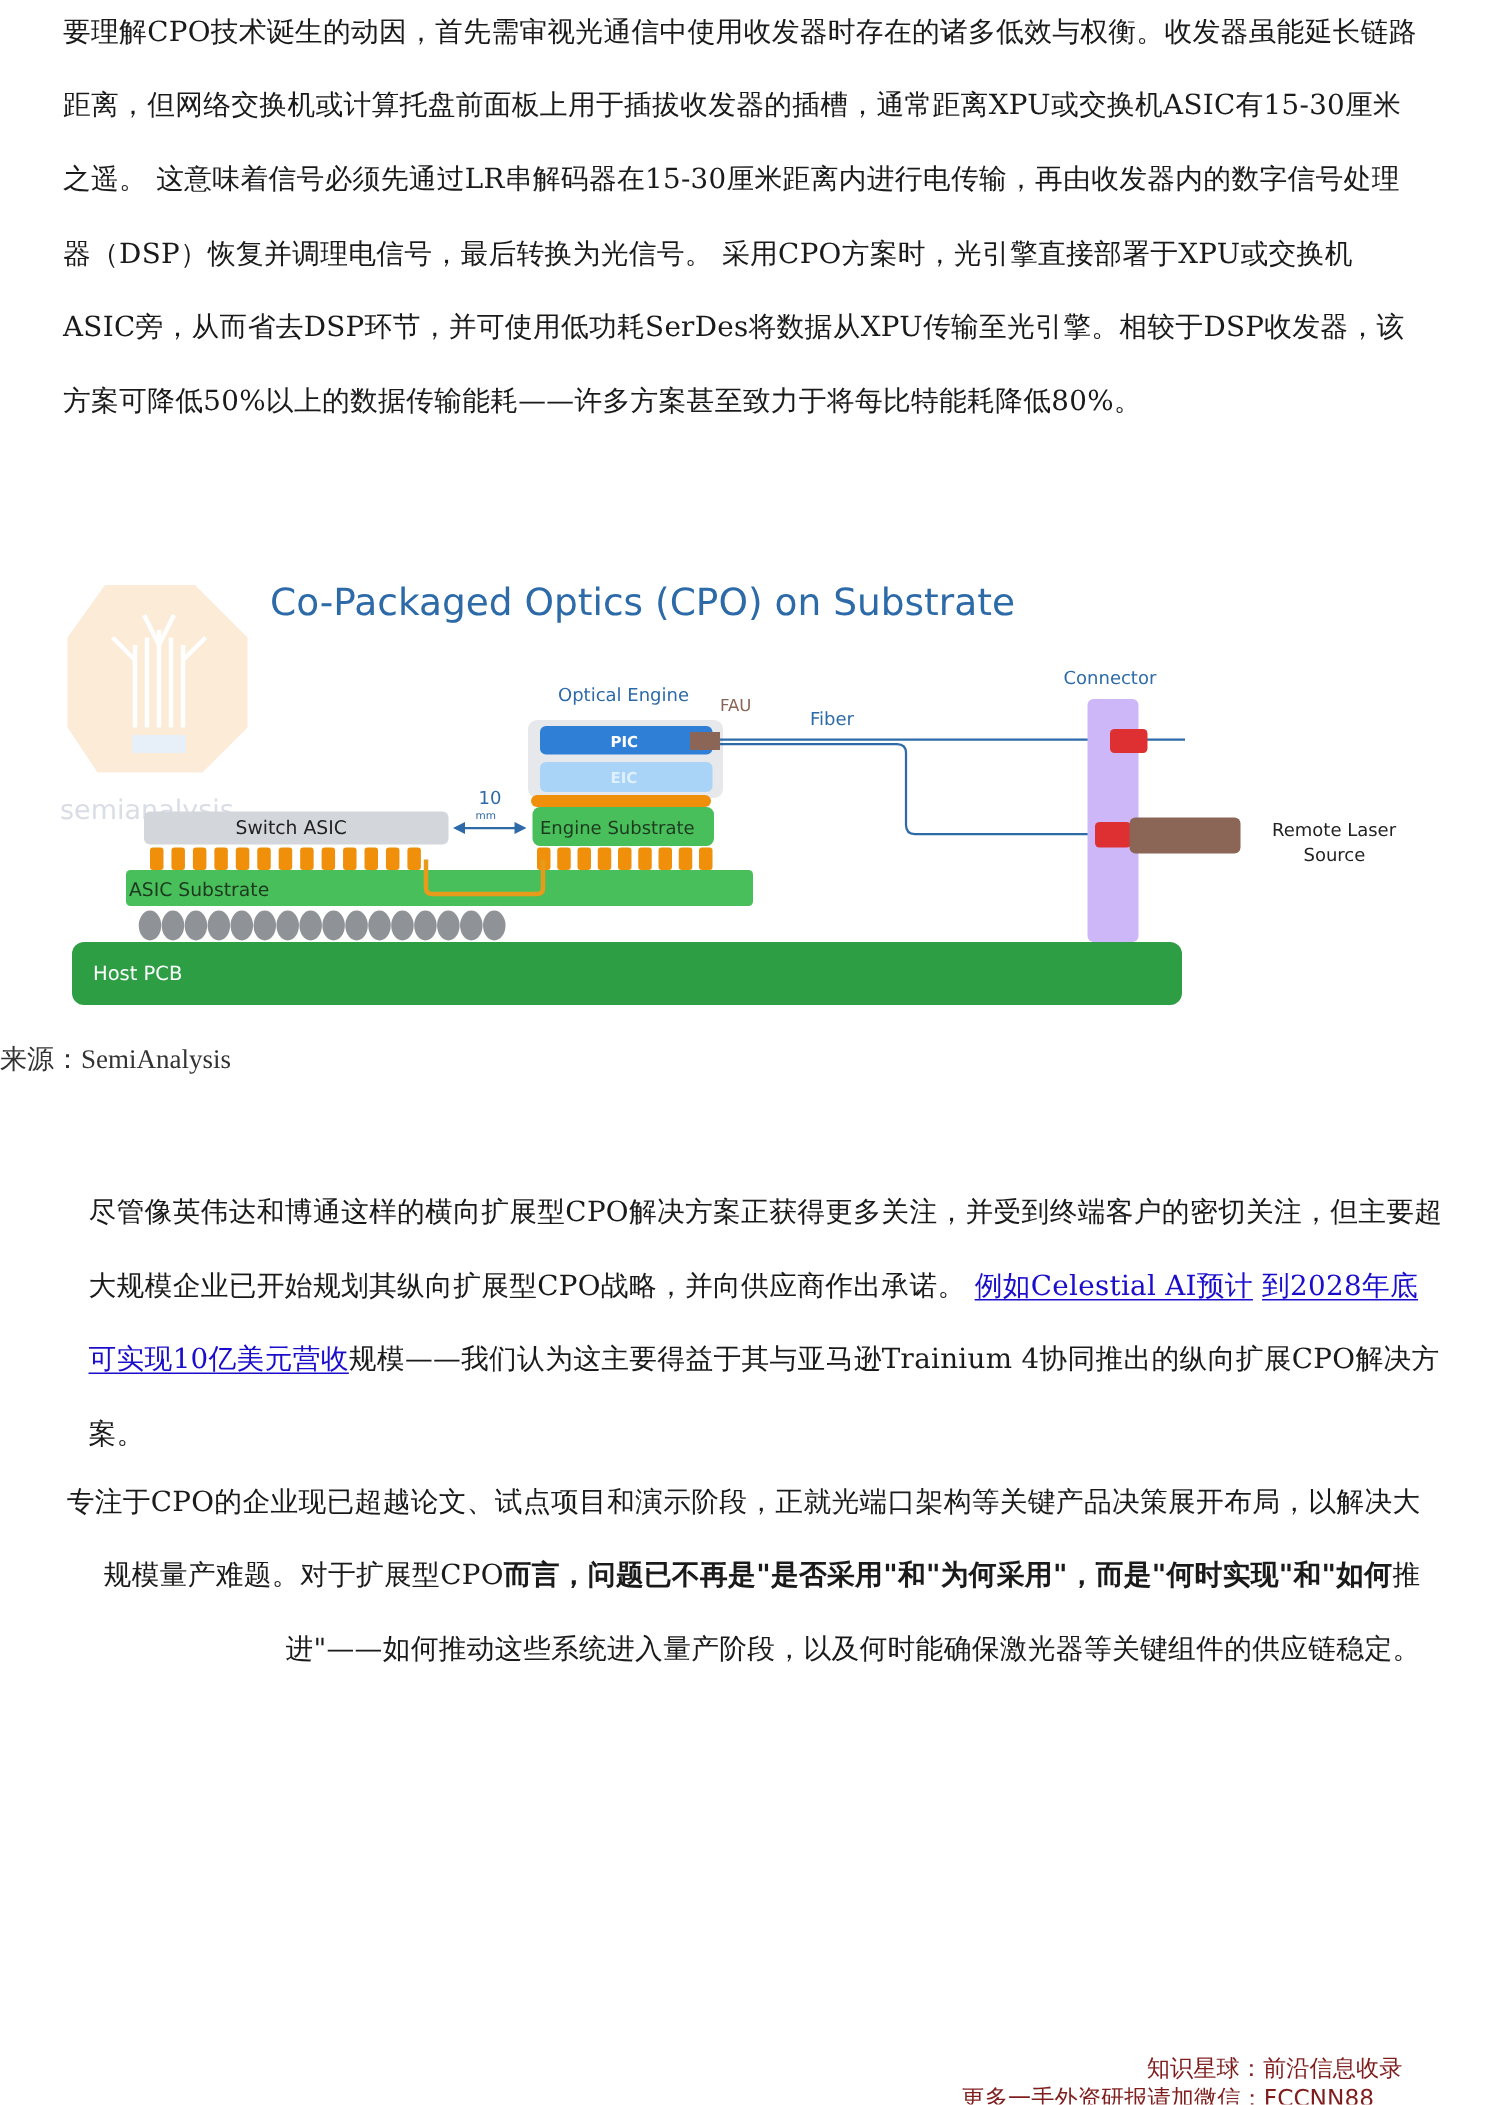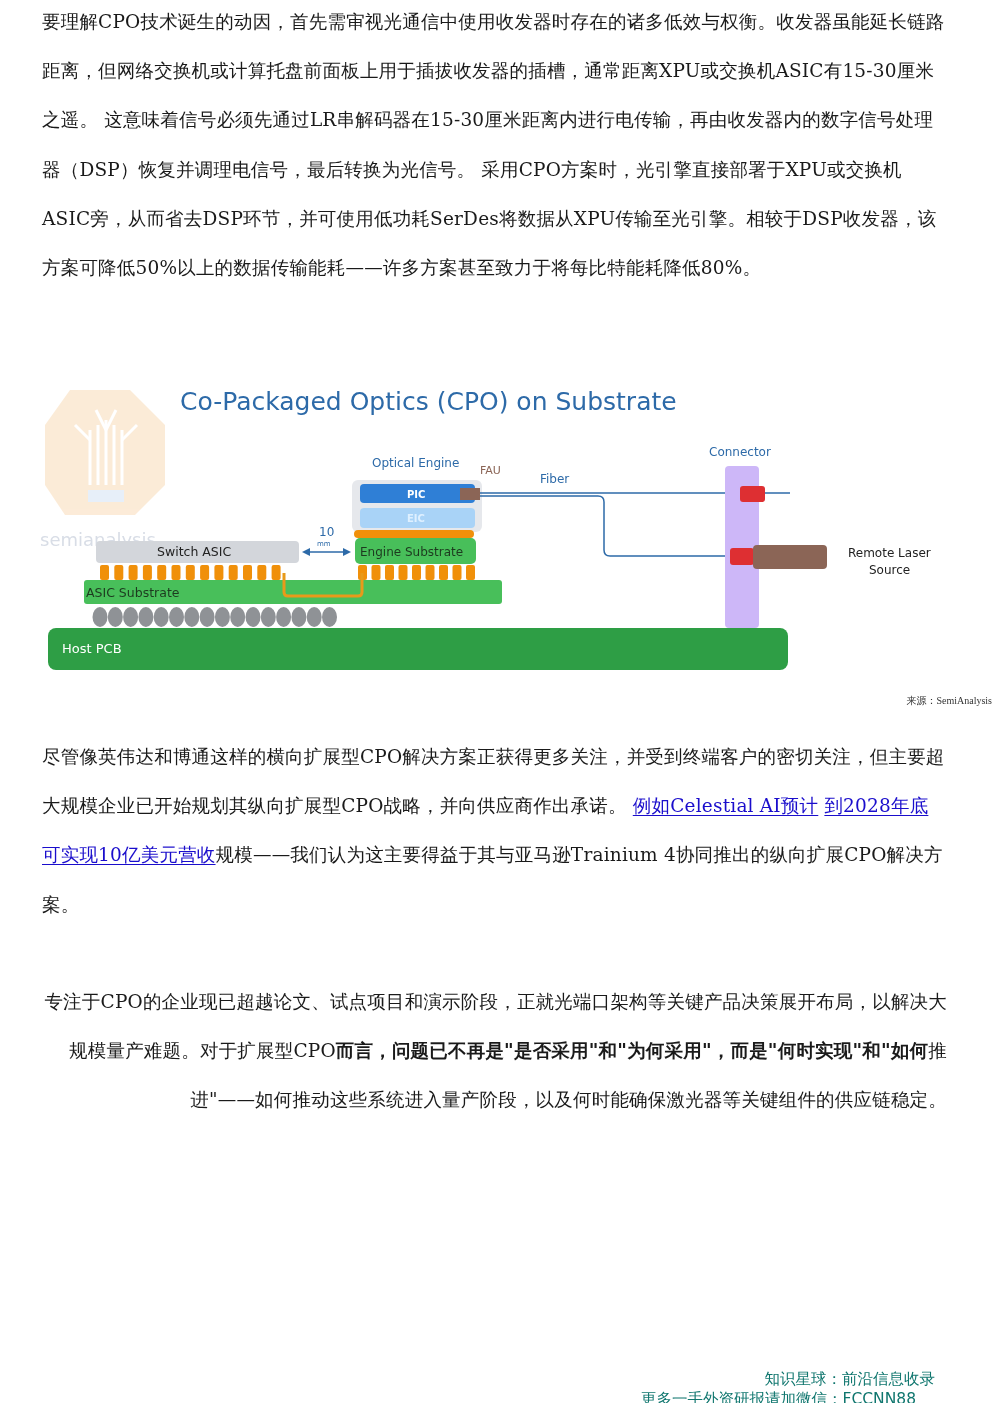--- a/index.html
+++ b/index.html
@@ -7,36 +7,36 @@
     width: 992px; height: 1403px; position: relative; overflow: hidden;
     font-family: "DejaVu Serif", "Liberation Serif", serif;
     color: #1a1a1a;
   }
   .para {
     position: absolute; left: 42px; width: 905px;
     font-size: 18.5px; line-height: 49.2px; letter-spacing: 0.2px;
     margin: 0;
   }
   .p1 { top: -3px; }
-  .p2 { top: 732px; }
+  .p2 { top: 784px; margin-left: 17px; }
   .p3 { top: 977px; text-align: right; }
   .p4 { top: 1404px; }
   .link { color: #1a0dcc; text-decoration: underline; text-underline-offset: 3px; }
   b { font-weight: bold; }
 
   .figure { position: absolute; left: 40px; top: 370px; width: 920px; height: 310px; }
   .figure svg { display: block; }
   .caption {
-    position: absolute; top: 694px; left: 0; width: 992px; text-align: right;
-    font-size: 10px; color: #333;
+    position: absolute; top: 694px; left: 0; width: 992px; text-align: left;
+    font-size: 18px; color: #333;
     font-family: "Liberation Serif", "DejaVu Serif", serif;
   }
   .watermark {
     position: absolute; right: 56px; font-family: "DejaVu Sans", sans-serif;
-    color: #0f766e; font-size: 15.5px; text-align: right; white-space: nowrap;
+    color: #7f1d1d; font-size: 15.5px; text-align: right; white-space: nowrap;
   }
   .wm1 { top: 1369px; right: 57px; }
   .wm2 { top: 1389px; right: 76px; }
   .hand { font-family: "DejaVu Sans", sans-serif; }
 </style>
 </head>
 <body>
 
 <p class="para p1">要理解CPO技术诞生的动因，首先需审视光通信中使用收发器时存在的诸多低效与权衡。收发器虽能延长链路距离，但网络交换机或计算托盘前面板上用于插拔收发器的插槽，通常距离XPU或交换机ASIC有15-30厘米之遥。 这意味着信号必须先通过LR串解码器在15-30厘米距离内进行电传输，再由收发器内的数字信号处理器（DSP）恢复并调理电信号，最后转换为光信号。 采用CPO方案时，光引擎直接部署于XPU或交换机ASIC旁，从而省去DSP环节，并可使用低功耗SerDes将数据从XPU传输至光引擎。相较于DSP收发器，该方案可降低50%以上的数据传输能耗——许多方案甚至致力于将每比特能耗降低80%。</p>
 

